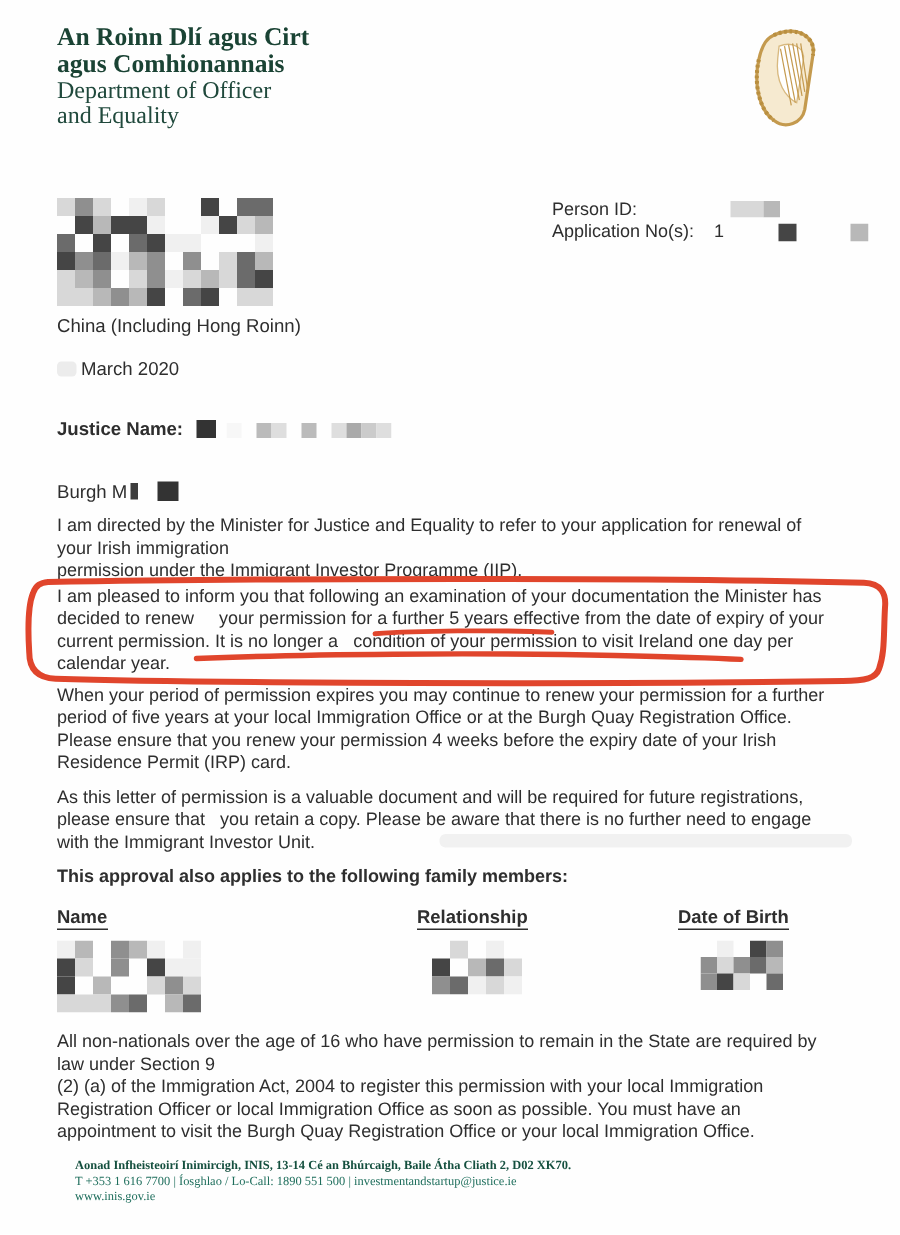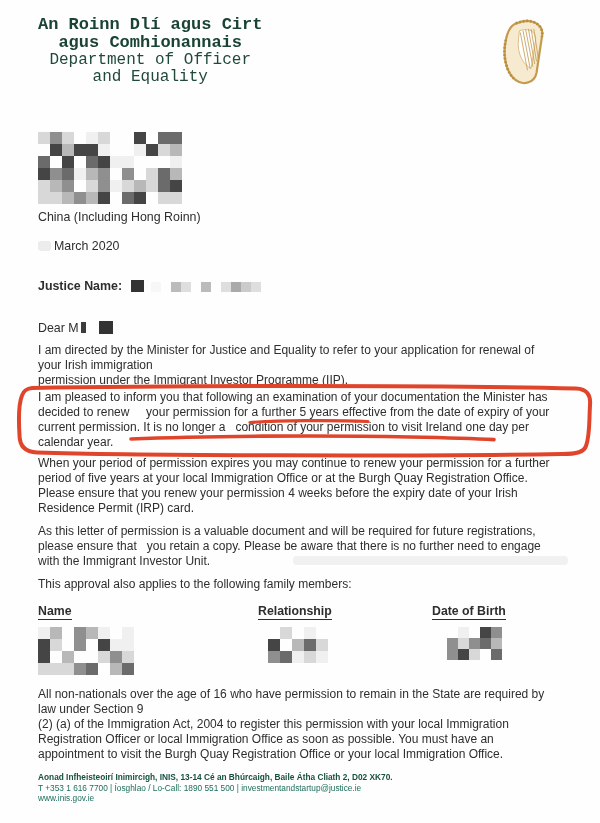--- a/index.html
+++ b/index.html
@@ -8,21 +8,21 @@
     width:600px;height:823px;
     background:#fefefe;
     font-family:"Liberation Sans", sans-serif;
     color:#2e2e2e;
     overflow:hidden;
     box-sizing:border-box;
     padding:16px 34px 0 38px;
   }
   
   .letterhead{display:flex;justify-content:space-between;align-items:flex-start;}
-  .lh-text{font-family:Liberation Mono, monospace;color:#1a4334;text-align:center;}
+  .lh-text{font-family:Liberation Serif, serif;color:#1a4334;}
   .lh-irish{font-weight:700;font-size:17px;line-height:18px;white-space:pre-wrap;}
   .lh-english{font-weight:400;font-size:16px;line-height:17px;white-space:pre-wrap;color:#20493c;}
   .harp{width:54px;height:78px;margin-right:16px;}
   
   .addr-section{position:relative;margin-top:38px;min-height:92px;}
   .ref-block{position:absolute;left:330px;top:0;font-size:12px;line-height:15px;}
   .ref-row{display:flex;align-items:center;}
   .ref-label{width:108px;}
   .country-line{font-size:12.4px;margin-top:6px;}
   .date-line{margin-top:15px;font-size:12.4px;}
@@ -34,32 +34,32 @@
   
   .subject{margin-top:26px;font-weight:700;font-size:12.4px;line-height:14px;}
   .subject .ml{white-space:pre-wrap;}
   .subject-line3{margin-top:0;}
   .greeting{margin-top:28px;font-size:12.4px;}
   .para{font-size:12px;line-height:15px;white-space:pre-wrap;width:540px;}
   .p1{margin-top:8px;}
   .p2-wrap{position:relative;margin-top:2px;}
   .p3{margin-top:6px;}
   .p4{margin-top:8px;position:relative;}
-  .p5{margin-top:8px;}
+  .p5{margin-top:8px;font-weight:bold;}
   .p6{margin-top:12px;}
   .annot-svg{position:absolute;left:-28px;top:-7px;width:588px;height:76px;pointer-events:none;}
   .scan-streak{position:absolute;left:255px;top:32px;width:275px;height:9px;background:#f1f1f1;border-radius:4px;}
   
   .family-table{margin-top:12px;font-size:12.3px;}
   .ft-headers{display:flex;}
   .ft-h{font-weight:700;border-bottom:1.6px solid #2e2e2e;padding-bottom:1px;}
-  .ft-c1{width:220px;} .ft-c2{width:174px;} .ft-c3{flex:1;}
+  .ft-c1{width:240px;} .ft-c2{width:174px;} .ft-c3{flex:1;}
   .ft-values{display:flex;margin-top:9px;min-height:48px;align-items:flex-start;}
   
-  .footer{position:absolute;left:38px;top:772px;font-size:8.3px;line-height:10.5px;color:#1e6e5c;}
+  .footer{position:absolute;left:50px;top:772px;font-size:8.3px;line-height:10.5px;color:#1e6e5c;font-family:Liberation Serif, serif;}
   .f-bold{font-weight:700;color:#15503f;}
 </style>
 </head>
 <body>
 
 <div class="page">
 
   <div class="letterhead">
     <div class="lh-text">
       <div class="lh-irish ml">An Roinn Dlí agus Cirt
@@ -80,36 +80,61 @@
       </g>
       <path d="M22,7 C40,-1 54,9 51,22" fill="none" stroke="#b98f3f" stroke-width="3" stroke-dasharray="2 2"></path>
       <path d="M11,25 C7,42 11,62 22,70" fill="none" stroke="#b98f3f" stroke-width="3" stroke-dasharray="2 2"></path>
     </svg>
   </div>
 
   <div class="addr-section">
     <span class="mosaic" style="width: 144px; height: 72px;"><i style="position: absolute; left: 0px; top: 0px; width: 12px; height: 12px; background: rgb(216, 216, 216);"></i><i style="position: absolute; left: 12px; top: 0px; width: 12px; height: 12px; background: rgb(143, 143, 143);"></i><i style="position: absolute; left: 24px; top: 0px; width: 12px; height: 12px; background: rgb(216, 216, 216);"></i><i style="position: absolute; left: 36px; top: 0px; width: 12px; height: 12px; background: transparent;"></i><i style="position: absolute; left: 48px; top: 0px; width: 12px; height: 12px; background: rgb(240, 240, 240);"></i><i style="position: absolute; left: 60px; top: 0px; width: 12px; height: 12px; background: rgb(216, 216, 216);"></i><i style="position: absolute; left: 72px; top: 0px; width: 12px; height: 12px; background: transparent;"></i><i style="position: absolute; left: 84px; top: 0px; width: 12px; height: 12px; background: transparent;"></i><i style="position: absolute; left: 96px; top: 0px; width: 12px; height: 12px; background: rgb(69, 69, 69);"></i><i style="position: absolute; left: 108px; top: 0px; width: 12px; height: 12px; background: transparent;"></i><i style="position: absolute; left: 120px; top: 0px; width: 12px; height: 12px; background: rgb(107, 107, 107);"></i><i style="position: absolute; left: 132px; top: 0px; width: 12px; height: 12px; background: rgb(107, 107, 107);"></i><i style="position: absolute; left: 0px; top: 12px; width: 12px; height: 12px; background: transparent;"></i><i style="position: absolute; left: 12px; top: 12px; width: 12px; height: 12px; background: rgb(69, 69, 69);"></i><i style="position: absolute; left: 24px; top: 12px; width: 12px; height: 12px; background: rgb(184, 184, 184);"></i><i style="position: absolute; left: 36px; top: 12px; width: 12px; height: 12px; background: rgb(69, 69, 69);"></i><i style="position: absolute; left: 48px; top: 12px; width: 12px; height: 12px; background: rgb(69, 69, 69);"></i><i style="position: absolute; left: 60px; top: 12px; width: 12px; height: 12px; background: rgb(240, 240, 240);"></i><i style="position: absolute; left: 72px; top: 12px; width: 12px; height: 12px; background: transparent;"></i><i style="position: absolute; left: 84px; top: 12px; width: 12px; height: 12px; background: transparent;"></i><i style="position: absolute; left: 96px; top: 12px; width: 12px; height: 12px; background: rgb(240, 240, 240);"></i><i style="position: absolute; left: 108px; top: 12px; width: 12px; height: 12px; background: rgb(69, 69, 69);"></i><i style="position: absolute; left: 120px; top: 12px; width: 12px; height: 12px; background: rgb(216, 216, 216);"></i><i style="position: absolute; left: 132px; top: 12px; width: 12px; height: 12px; background: rgb(184, 184, 184);"></i><i style="position: absolute; left: 0px; top: 24px; width: 12px; height: 12px; background: rgb(107, 107, 107);"></i><i style="position: absolute; left: 12px; top: 24px; width: 12px; height: 12px; background: transparent;"></i><i style="position: absolute; left: 24px; top: 24px; width: 12px; height: 12px; background: rgb(69, 69, 69);"></i><i style="position: absolute; left: 36px; top: 24px; width: 12px; height: 12px; background: transparent;"></i><i style="position: absolute; left: 48px; top: 24px; width: 12px; height: 12px; background: rgb(107, 107, 107);"></i><i style="position: absolute; left: 60px; top: 24px; width: 12px; height: 12px; background: rgb(69, 69, 69);"></i><i style="position: absolute; left: 72px; top: 24px; width: 12px; height: 12px; background: rgb(240, 240, 240);"></i><i style="position: absolute; left: 84px; top: 24px; width: 12px; height: 12px; background: rgb(240, 240, 240);"></i><i style="position: absolute; left: 96px; top: 24px; width: 12px; height: 12px; background: transparent;"></i><i style="position: absolute; left: 108px; top: 24px; width: 12px; height: 12px; background: transparent;"></i><i style="position: absolute; left: 120px; top: 24px; width: 12px; height: 12px; background: transparent;"></i><i style="position: absolute; left: 132px; top: 24px; width: 12px; height: 12px; background: rgb(240, 240, 240);"></i><i style="position: absolute; left: 0px; top: 36px; width: 12px; height: 12px; background: rgb(69, 69, 69);"></i><i style="position: absolute; left: 12px; top: 36px; width: 12px; height: 12px; background: rgb(143, 143, 143);"></i><i style="position: absolute; left: 24px; top: 36px; width: 12px; height: 12px; background: rgb(107, 107, 107);"></i><i style="position: absolute; left: 36px; top: 36px; width: 12px; height: 12px; background: rgb(240, 240, 240);"></i><i style="position: absolute; left: 48px; top: 36px; width: 12px; height: 12px; background: rgb(184, 184, 184);"></i><i style="position: absolute; left: 60px; top: 36px; width: 12px; height: 12px; background: rgb(143, 143, 143);"></i><i style="position: absolute; left: 72px; top: 36px; width: 12px; height: 12px; background: transparent;"></i><i style="position: absolute; left: 84px; top: 36px; width: 12px; height: 12px; background: rgb(143, 143, 143);"></i><i style="position: absolute; left: 96px; top: 36px; width: 12px; height: 12px; background: transparent;"></i><i style="position: absolute; left: 108px; top: 36px; width: 12px; height: 12px; background: rgb(216, 216, 216);"></i><i style="position: absolute; left: 120px; top: 36px; width: 12px; height: 12px; background: rgb(107, 107, 107);"></i><i style="position: absolute; left: 132px; top: 36px; width: 12px; height: 12px; background: rgb(184, 184, 184);"></i><i style="position: absolute; left: 0px; top: 48px; width: 12px; height: 12px; background: rgb(216, 216, 216);"></i><i style="position: absolute; left: 12px; top: 48px; width: 12px; height: 12px; background: rgb(184, 184, 184);"></i><i style="position: absolute; left: 24px; top: 48px; width: 12px; height: 12px; background: rgb(143, 143, 143);"></i><i style="position: absolute; left: 36px; top: 48px; width: 12px; height: 12px; background: transparent;"></i><i style="position: absolute; left: 48px; top: 48px; width: 12px; height: 12px; background: rgb(216, 216, 216);"></i><i style="position: absolute; left: 60px; top: 48px; width: 12px; height: 12px; background: rgb(143, 143, 143);"></i><i style="position: absolute; left: 72px; top: 48px; width: 12px; height: 12px; background: rgb(240, 240, 240);"></i><i style="position: absolute; left: 84px; top: 48px; width: 12px; height: 12px; background: rgb(216, 216, 216);"></i><i style="position: absolute; left: 96px; top: 48px; width: 12px; height: 12px; background: rgb(184, 184, 184);"></i><i style="position: absolute; left: 108px; top: 48px; width: 12px; height: 12px; background: rgb(216, 216, 216);"></i><i style="position: absolute; left: 120px; top: 48px; width: 12px; height: 12px; background: rgb(107, 107, 107);"></i><i style="position: absolute; left: 132px; top: 48px; width: 12px; height: 12px; background: rgb(69, 69, 69);"></i><i style="position: absolute; left: 0px; top: 60px; width: 12px; height: 12px; background: rgb(216, 216, 216);"></i><i style="position: absolute; left: 12px; top: 60px; width: 12px; height: 12px; background: rgb(216, 216, 216);"></i><i style="position: absolute; left: 24px; top: 60px; width: 12px; height: 12px; background: rgb(184, 184, 184);"></i><i style="position: absolute; left: 36px; top: 60px; width: 12px; height: 12px; background: rgb(143, 143, 143);"></i><i style="position: absolute; left: 48px; top: 60px; width: 12px; height: 12px; background: rgb(184, 184, 184);"></i><i style="position: absolute; left: 60px; top: 60px; width: 12px; height: 12px; background: rgb(69, 69, 69);"></i><i style="position: absolute; left: 72px; top: 60px; width: 12px; height: 12px; background: transparent;"></i><i style="position: absolute; left: 84px; top: 60px; width: 12px; height: 12px; background: rgb(107, 107, 107);"></i><i style="position: absolute; left: 96px; top: 60px; width: 12px; height: 12px; background: rgb(69, 69, 69);"></i><i style="position: absolute; left: 108px; top: 60px; width: 12px; height: 12px; background: transparent;"></i><i style="position: absolute; left: 120px; top: 60px; width: 12px; height: 12px; background: rgb(216, 216, 216);"></i><i style="position: absolute; left: 132px; top: 60px; width: 12px; height: 12px; background: rgb(216, 216, 216);"></i></span>
     <div class="country-line">China (Including Hong Roinn)</div>
 
+    <div class="ref-block">
+      <div class="ref-row">
+        <span class="ref-label">Person ID:</span>
+        <span class="mosaic" style="width: 44px; height: 11px;">
+            <i style="position: absolute; left: 0px; top: 0px; width: 11px; height: 11px; background: transparent;"></i>
+            <i style="position: absolute; left: 11px; top: 0px; width: 11px; height: 11px; background: rgb(216, 216, 216);"></i>
+            <i style="position: absolute; left: 22px; top: 0px; width: 11px; height: 11px; background: rgb(216, 216, 216);"></i>
+            <i style="position: absolute; left: 33px; top: 0px; width: 11px; height: 11px; background: rgb(184, 184, 184);"></i>
+          </span>
+      </div>
+      <div class="ref-row">
+        <span class="ref-label">Application No(s):</span>
+        <span>1</span>
+        <span class="mosaic" style="width: 96px; height: 12px;">
+            <i style="position: absolute; left: 0px; top: 0px; width: 12px; height: 12px; background: transparent;"></i>
+            <i style="position: absolute; left: 12px; top: 0px; width: 12px; height: 12px; background: transparent;"></i>
+            <i style="position: absolute; left: 24px; top: 0px; width: 12px; height: 12px; background: transparent;"></i>
+            <i style="position: absolute; left: 36px; top: 0px; width: 12px; height: 12px; background: rgb(69, 69, 69);"></i>
+            <i style="position: absolute; left: 48px; top: 0px; width: 12px; height: 12px; background: transparent;"></i>
+            <i style="position: absolute; left: 60px; top: 0px; width: 12px; height: 12px; background: transparent;"></i>
+            <i style="position: absolute; left: 72px; top: 0px; width: 12px; height: 12px; background: transparent;"></i>
+            <i style="position: absolute; left: 84px; top: 0px; width: 12px; height: 12px; background: rgb(184, 184, 184);"></i>
+          </span>
+      </div>
+    </div>
   </div>
 
   <div class="date-line">
     <span class="smudge"></span><span>March 2020</span>
   </div>
 
   <div class="subject">
     <div class="subject-line3">
       <span>Justice Name:</span>
       <span class="redact-square" style="width:13px;height:12px;margin-left:6px;"></span>
       <span class="mosaic" style="opacity: 0.45; margin-left: 3px; width: 110px; height: 10px;"><i style="position: absolute; left: 0px; top: 0px; width: 10px; height: 10px; background: rgb(240, 240, 240);"></i><i style="position: absolute; left: 10px; top: 0px; width: 10px; height: 10px; background: transparent;"></i><i style="position: absolute; left: 20px; top: 0px; width: 10px; height: 10px; background: rgb(107, 107, 107);"></i><i style="position: absolute; left: 30px; top: 0px; width: 10px; height: 10px; background: rgb(184, 184, 184);"></i><i style="position: absolute; left: 40px; top: 0px; width: 10px; height: 10px; background: transparent;"></i><i style="position: absolute; left: 50px; top: 0px; width: 10px; height: 10px; background: rgb(107, 107, 107);"></i><i style="position: absolute; left: 60px; top: 0px; width: 10px; height: 10px; background: transparent;"></i><i style="position: absolute; left: 70px; top: 0px; width: 10px; height: 10px; background: rgb(184, 184, 184);"></i><i style="position: absolute; left: 80px; top: 0px; width: 10px; height: 10px; background: rgb(69, 69, 69);"></i><i style="position: absolute; left: 90px; top: 0px; width: 10px; height: 10px; background: rgb(143, 143, 143);"></i><i style="position: absolute; left: 100px; top: 0px; width: 10px; height: 10px; background: rgb(184, 184, 184);"></i></span>
     </div>
   </div>
 
   <div class="greeting">
-    <span>Dear M</span><span class="redact-sliver"></span>
+    <span>Burgh M</span><span class="redact-sliver"></span>
     <span class="redact-square" style="margin-left:10px;"></span>
   </div>
 
   <div class="para p1">I am directed by the Minister for Justice and Equality to refer to your application for renewal of
 your Irish immigration
 permission under the Immigrant Investor Programme (IIP).</div>
 
   <div class="p2-wrap">
     <div class="para">I am pleased to inform you that following an examination of your documentation the Minister has
 decided to renew     your permission for a further 5 years effective from the date of expiry of your

